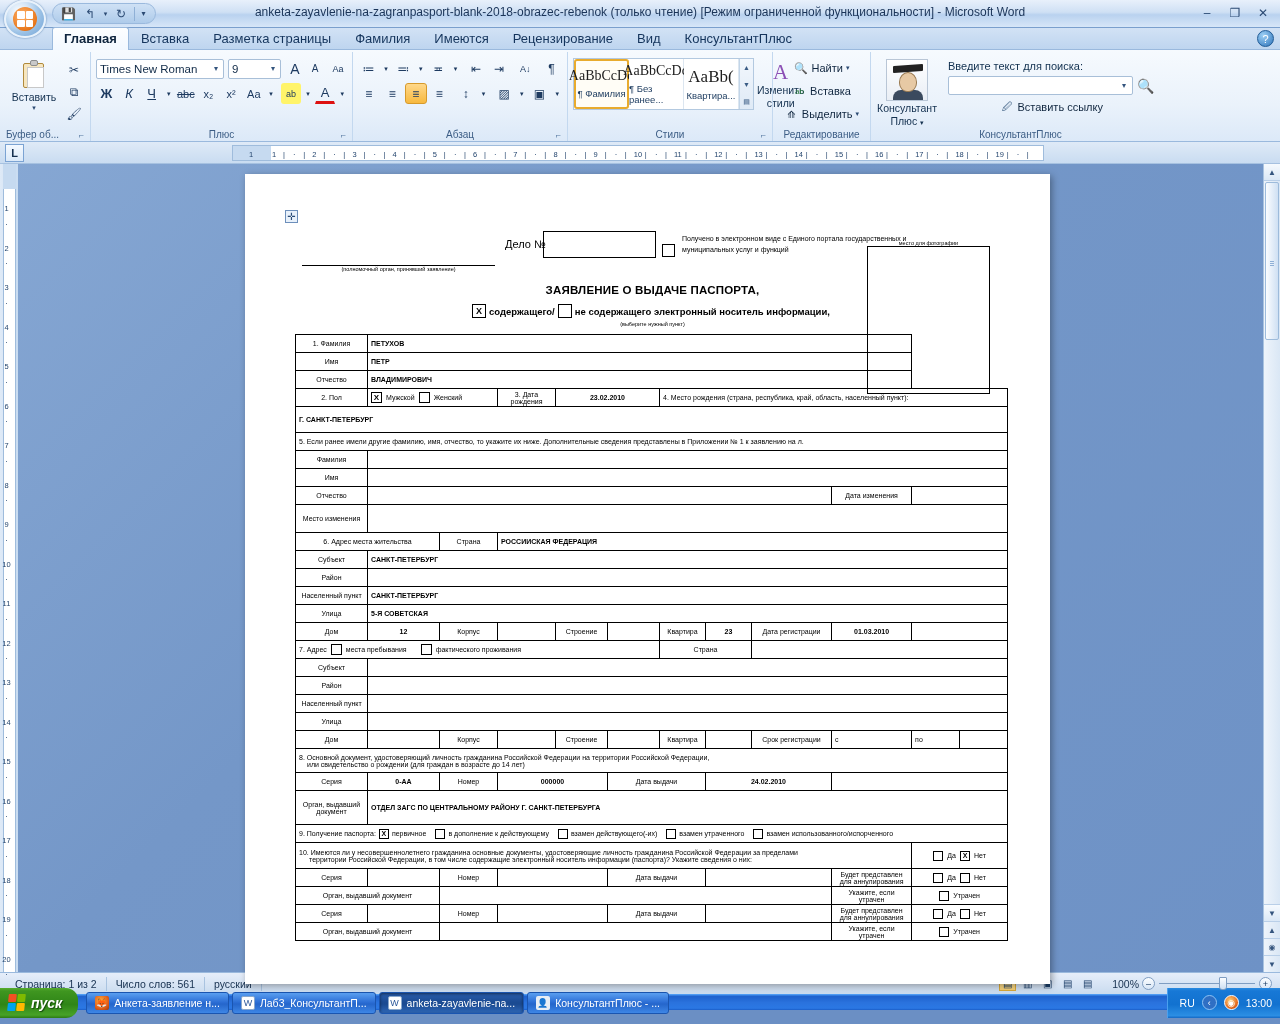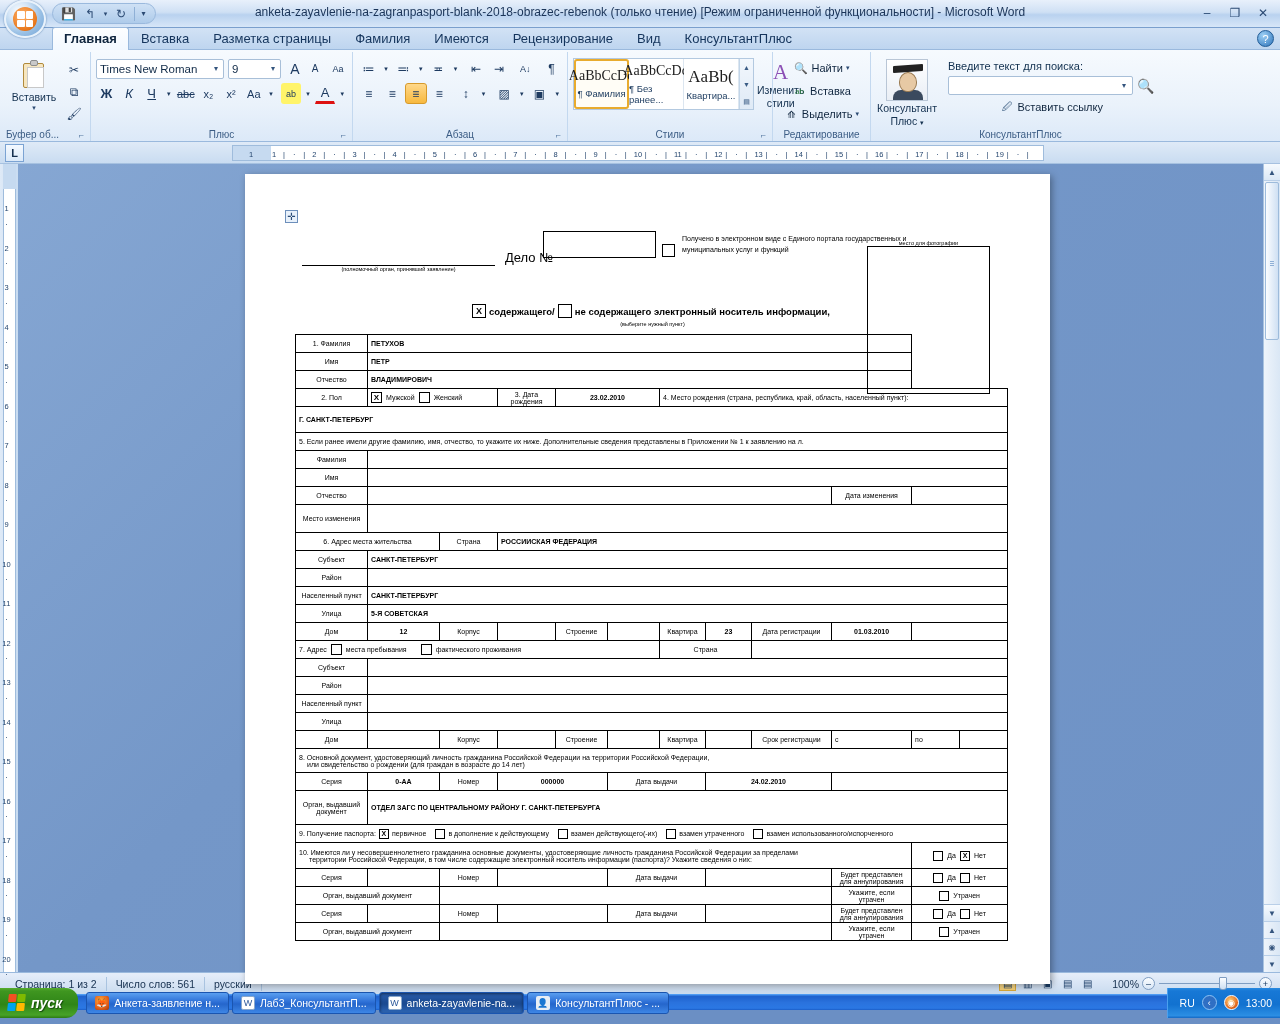--- a/index.html
+++ b/index.html
@@ -176,21 +176,21 @@
   .vscroll .selbrowse{ height:17px; display:flex;align-items:center;justify-content:center;
     font-size:8px;color:#35557e; border-top:1px solid #b9cfe8;}
 
   
   .doc{ position:absolute; left:0; top:0; right:0; bottom:0; font-family:"Liberation Sans",sans-serif; color:#000;}
   .anchor{ position:absolute; left:40px; top:36px; width:13px;height:13px;
     border:1px solid #6d8fbb; background:#e8f1fb; color:#2a4b76; font-size:10px;
     display:flex;align-items:center;justify-content:center;}
 
   .hdr{ position:absolute; left:45px; top:48px; right:35px; height:105px; }
-  .delo{ position:absolute; left:215px; top:28px; font-size:13px;}
+  .delo{ position:absolute; left:215px; top:16px; font-size:11px;}
   .delobox{ position:absolute; left:253px; top:9px; width:113px;height:27px;border:1px solid #000;}
   .ebox{ position:absolute; left:372px; top:22px; width:13px;height:13px;border:1px solid #000;}
   .etext{ position:absolute; left:392px; top:12px; width:265px; font-size:7px; line-height:1.5;}
   .orgline{ position:absolute; left:12px; top:43px; width:193px; border-bottom:1px solid #000;}
   .orgcap{ position:absolute; left:12px; top:44px; width:193px; text-align:center; font-size:5.5px;}
   .ttl1{ position:absolute; left:0; right:0; top:62px; text-align:center; font-size:11.5px;
     font-weight:bold; letter-spacing:.2px;}
   .ttl2row{ position:absolute; left:0; right:0; top:82px; display:flex; justify-content:center;
     align-items:center; }
   .cbx{ width:14px;height:14px;border:1px solid #000;display:inline-flex;align-items:center;
@@ -606,20 +606,21 @@
 
       <div class="anchor">✛</div>
 
       <div class="hdr">
         <div class="delo">Дело №</div>
         <div class="delobox"></div>
         <div class="ebox"></div>
         <div class="etext">Получено в электронном виде с Единого портала государственных и муниципальных услуг и функций</div>
         <div class="orgline"></div>
         <div class="orgcap">(полномочный орган, принявший заявление)</div>
+        <div class="ttl1">ЗАЯВЛЕНИЕ О ВЫДАЧЕ ПАСПОРТА,</div>
         <div class="ttl2row">
           <div class="cbx">X</div>
           <div class="t">содержащего/</div>
           <div class="cbx"></div>
           <div class="t">не содержащего электронный носитель информации,</div>
         </div>
         <div class="ttlsub">(выберите нужный пункт)</div>
         <div class="photo-cap">место для фотографии</div>
         <div class="photo-box"></div>
       </div>

